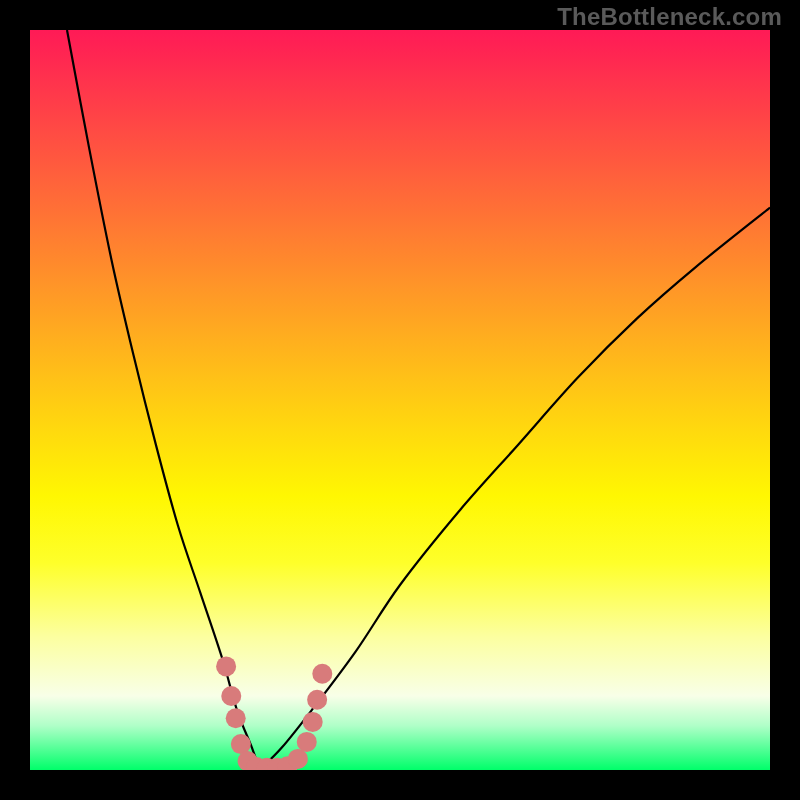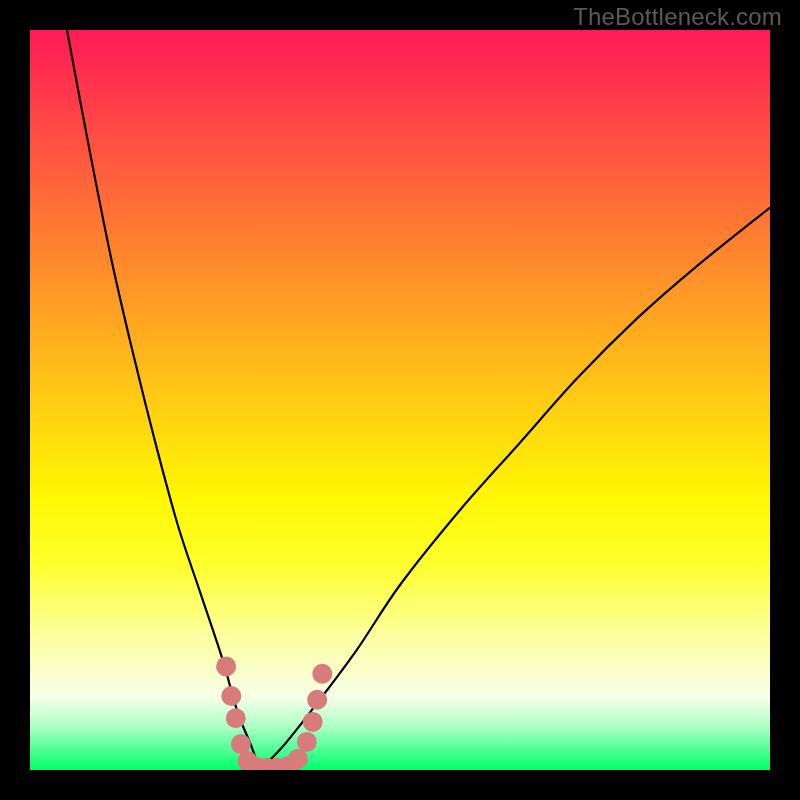--- a/index.html
+++ b/index.html
@@ -37,21 +37,21 @@
       #b0ffc8 94%,
       #00ff6a 100%
     );
   }
   .watermark {
     position: absolute;
     top: 3px;
     right: 18px;
     color: #5a5a5a;
     font-size: 24px;
-    font-weight: 400;
+    font-weight: 700;
     letter-spacing: 0.2px;
     z-index: 5;
     font-family: Arial, sans-serif;
   }
   svg.curves {
     position: absolute;
     inset: 0;
     width: 100%;
     height: 100%;
     z-index: 2;

